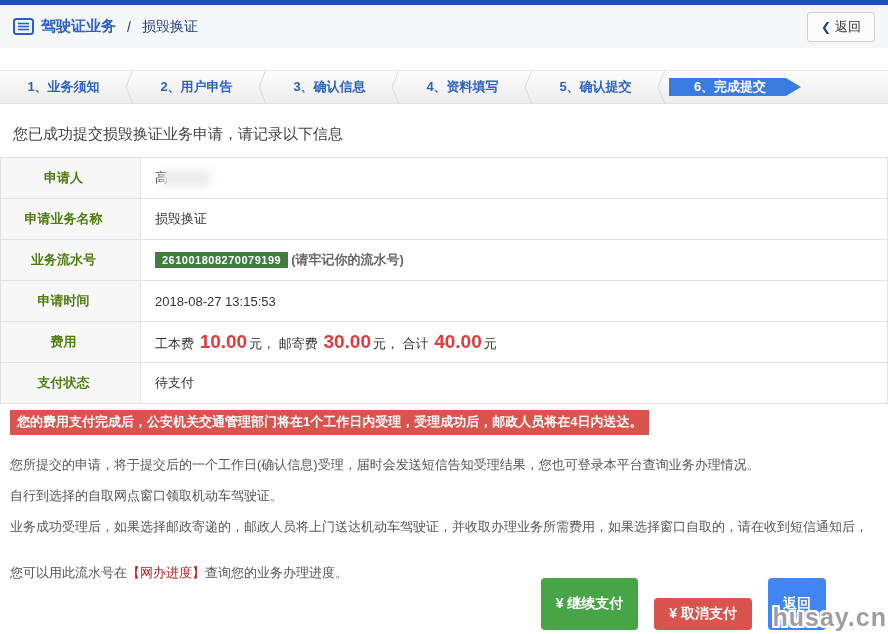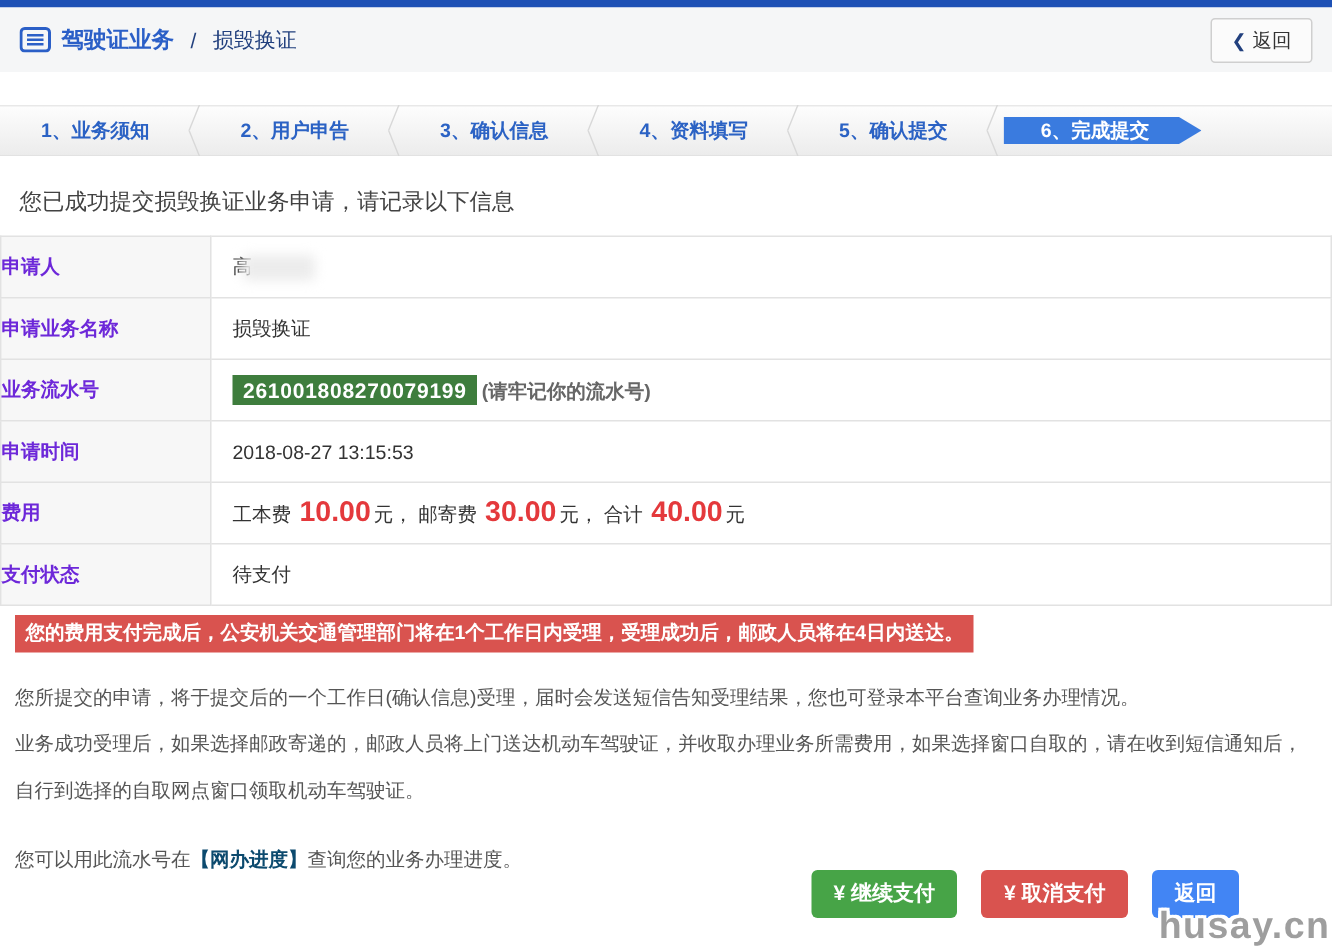--- a/index.html
+++ b/index.html
@@ -40,46 +40,46 @@
   .tab.active {
     background:#3a7bdf; color:#fff; width:132px; padding-right:10px;
     clip-path:polygon(0 0, calc(100% - 15px) 0, 100% 50%, calc(100% - 15px) 100%, 0 100%);
   }
   
   .success-msg { margin:21px 0 13px 13px; font-size:15px; color:#424242; }
   
   table.info { width:100%; border-collapse:collapse; font-size:13px; }
   table.info td { border:1px solid #e2e2e2; height:41px; vertical-align:middle; }
   td.lbl {
-    width:140px; background:#f7f7f7; text-align:left; padding-right:14px;
-    font-weight:bold; color:#6d28d9;
+    width:140px; background:#f7f7f7; text-align:center; padding-right:14px;
+    font-weight:bold; color:#4d7c0f;
   }
   td.val { padding-left:14px; color:#333; background:#fff; }
   .name-blur {
     display:inline-block; width:48px; height:17px; background:#ececec;
     filter:blur(4px); border-radius:3px; vertical-align:middle; margin-left:-6px;
   }
   .serial-badge {
     display:inline-block; background:#3e7d3d; color:#fff; font-weight:bold;
-    font-size:14px; padding:2px 7px; letter-spacing:.5px;
+    font-size:11px; padding:2px 7px; letter-spacing:.5px;
   }
   .serial-note { color:#666; margin-left:3px;font-weight:bold; }
   .fee-num { color:#e4393c; font-weight:bold; font-size:19px; margin:0 2px; }
   
   .alert-banner {
     display:inline-block; margin:6px 0 0 10px; background:#d9534f; color:#fff;
     font-weight:bold; font-size:13px; padding:4px 7px; line-height:1.3;
   }
   
   .paras { margin:14px 10px 0 10px; color:#555; }
   .paras p { line-height:31px; font-size:13px; }
   .progress-note { margin:22px 10px 0 10px; color:#555; font-size:13px; }
-  .progress-link { font-weight:bold; color:#0c4a6e; cursor:pointer; }
+  .progress-link { font-weight:normal; color:#b91c1c; cursor:pointer; }
   
-  .footer-actions { position:absolute; right:62px; bottom:22px; display:flex; gap:16px;align-items:flex-end; }
+  .footer-actions { position:absolute; right:62px; bottom:4px; display:flex; gap:16px; }
   .btn {
     border:none; border-radius:4px; color:#fff; font-weight:bold; font-size:14px;
     padding:7px 15px; cursor:pointer; font-family:inherit; white-space:nowrap;
   }
   .btn-green { background:#47a447; }
   .btn-red { background:#d9534f;margin-top:20px; }
   .btn-blue { background:#4285f4; }
   
   .watermark {
     position:absolute; right:1px; bottom:2px; font-size:25px; font-weight:bold;
@@ -161,22 +161,22 @@
     <td class="lbl">支付状态</td>
     <td class="val">待支付</td>
   </tr>
 </tbody>
   </table>
 
 <div class="alert-banner">您的费用支付完成后，公安机关交通管理部门将在1个工作日内受理，受理成功后，邮政人员将在4日内送达。</div>
 
 <div class="paras">
   <p>您所提交的申请，将于提交后的一个工作日(确认信息)受理，届时会发送短信告知受理结果，您也可登录本平台查询业务办理情况。</p>
+  <p>自行到选择的自取网点窗口领取机动车驾驶证。</p>
   <p>业务成功受理后，如果选择邮政寄递的，邮政人员将上门送达机动车驾驶证，并收取办理业务所需费用，如果选择窗口自取的，请在收到短信通知后，</p>
-  <p>自行到选择的自取网点窗口领取机动车驾驶证。</p>
 </div>
 
 <div class="progress-note">
   <span>您可以用此流水号在</span><span class="progress-link">【网办进度】</span><span>查询您的业务办理进度。</span>
 </div>
 
 <div class="footer-actions">
   <button class="btn btn-green">¥ 继续支付</button>
   <button class="btn btn-red">¥ 取消支付</button>
   <button class="btn btn-blue">返回</button>

